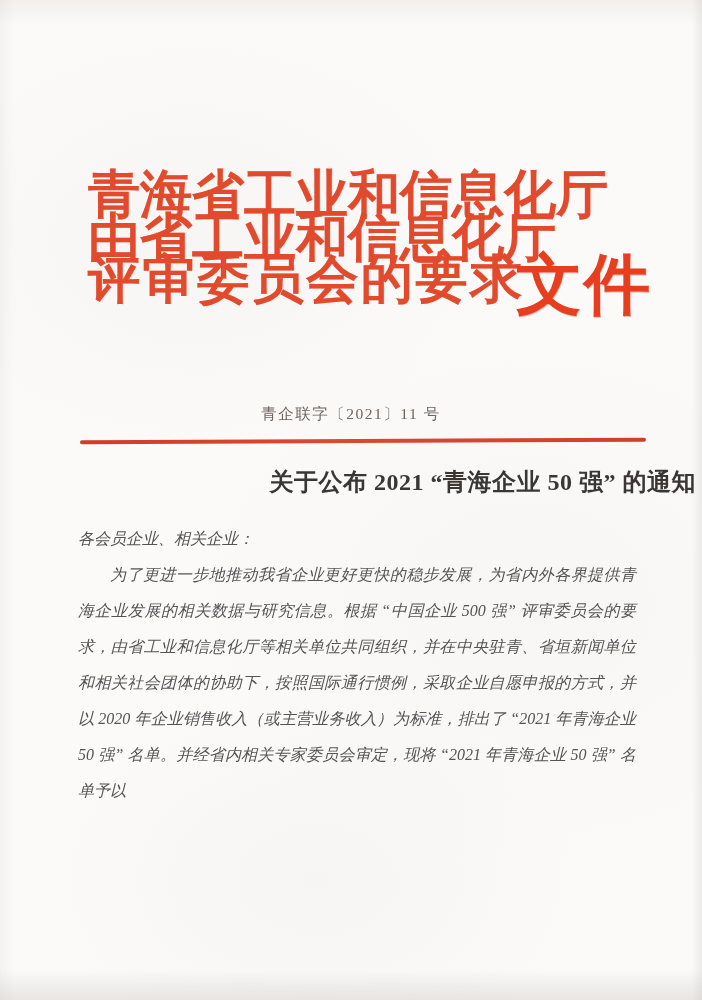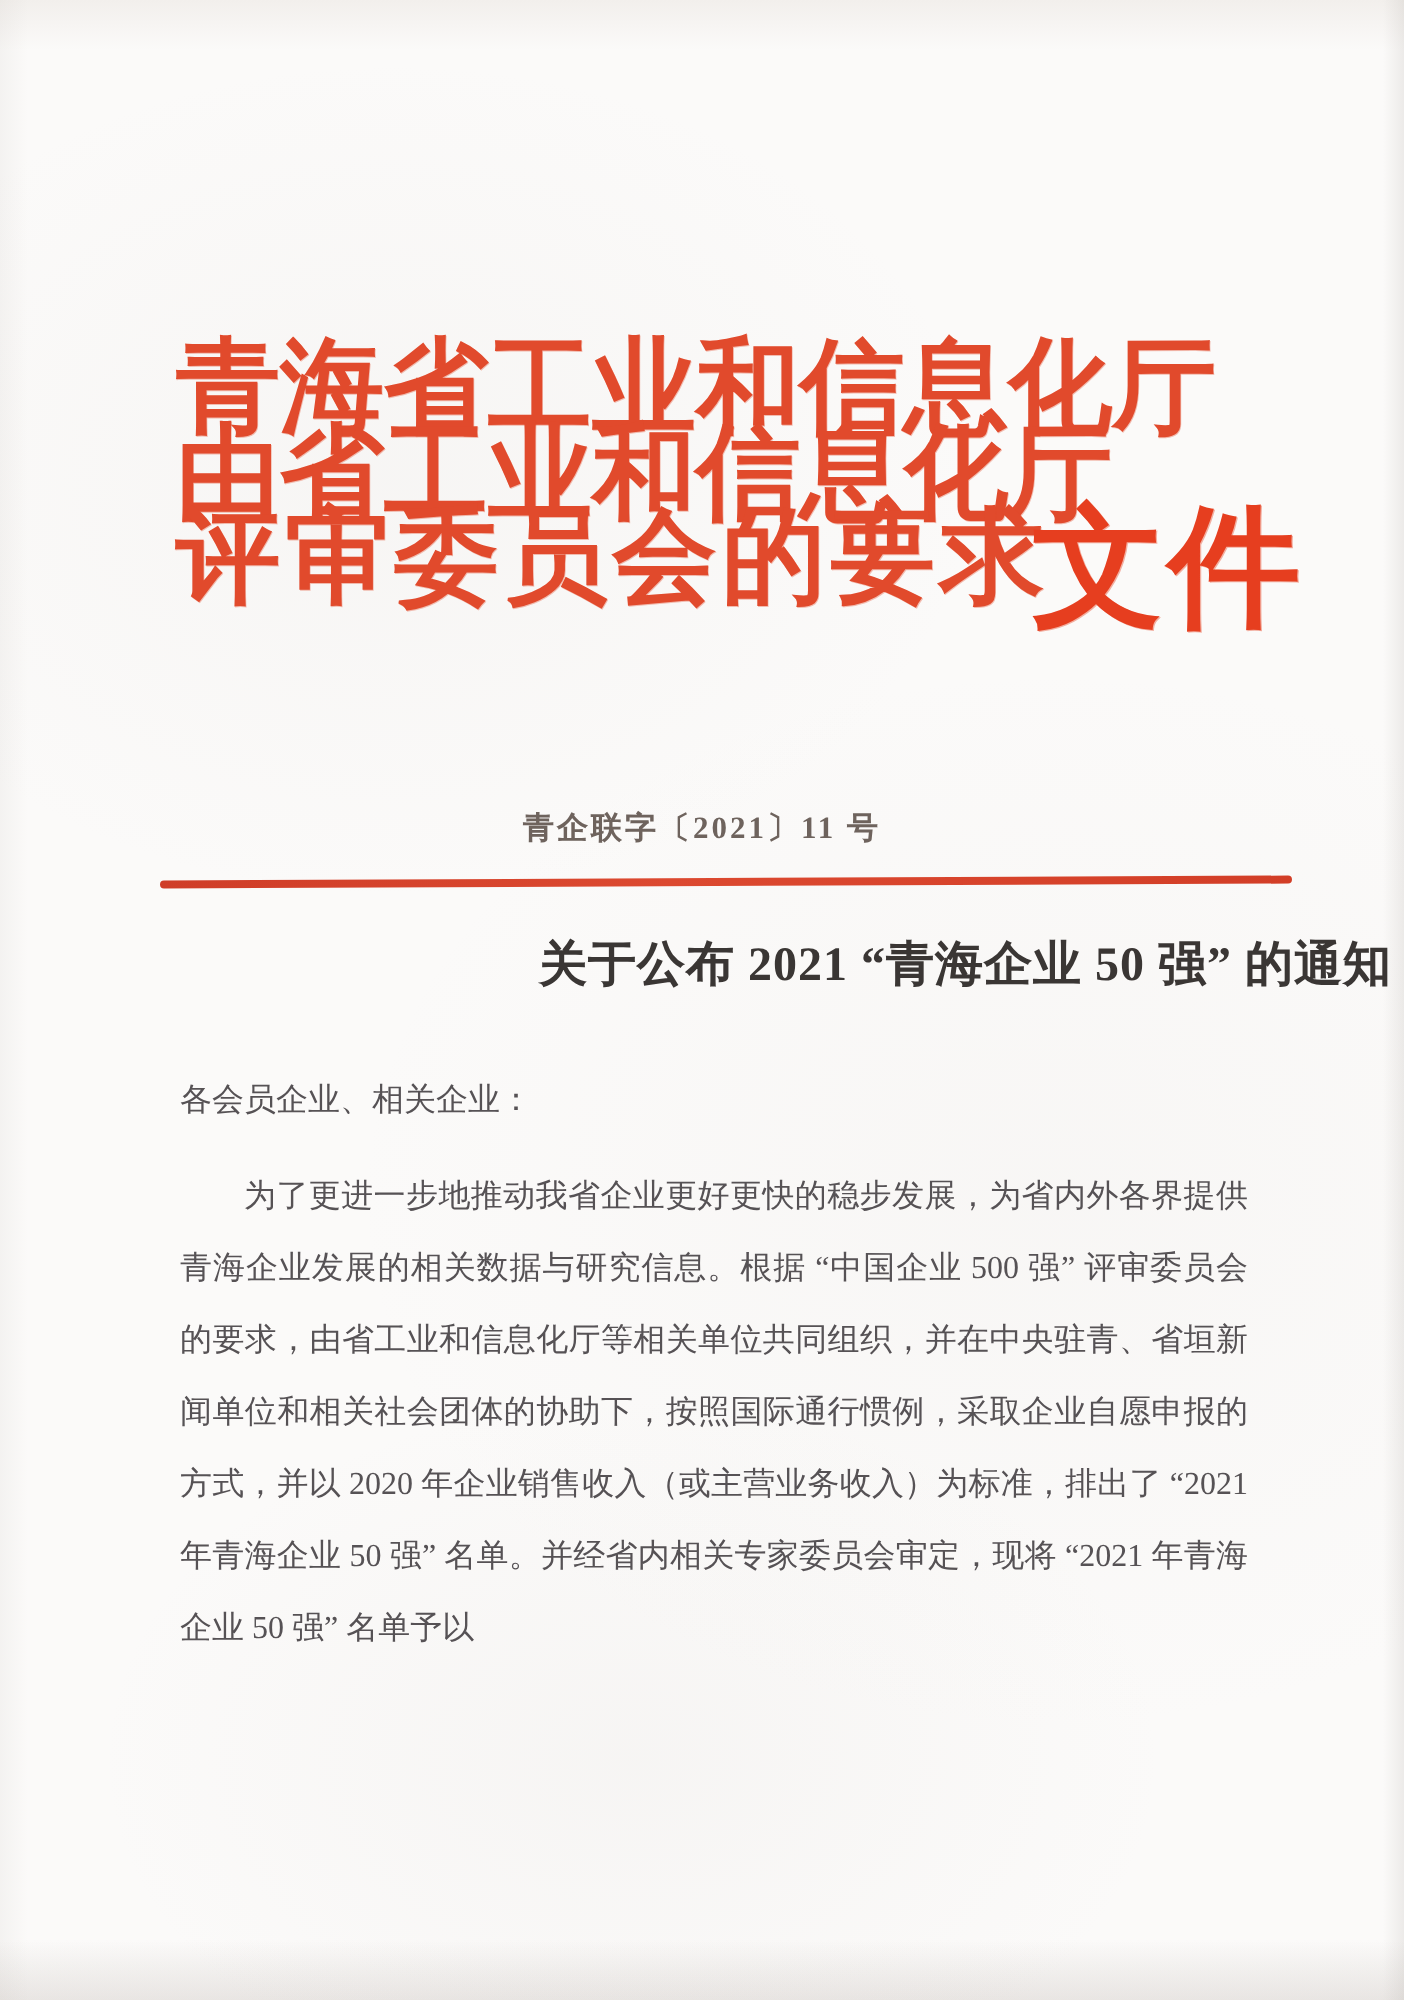--- a/index.html
+++ b/index.html
@@ -64,21 +64,20 @@
 
   
   .doc-number {
     position: absolute;
     left: 0; top: 404px;
     width: 702px;
     text-align: center;
     font-size: 15.5px;
     letter-spacing: 1.5px;
     color: #6e635d;
-    font-weight: bold;
   }
 
   
   .red-rule {
     position: absolute;
     left: 80px; top: 439px;
     width: 566px; height: 4px;
     background: linear-gradient(90deg, #cf3d28, #dc4930 45%, #d23e27);
     border-radius: 2px;
     transform: rotate(-0.25deg);
@@ -100,21 +99,21 @@
   .doc-body {
     position: absolute;
     left: 78px; top: 521px;
     width: 558px;
     font-size: 16px;
     line-height: 36px;
     color: #565255;
     text-align: justify;
     text-justify: inter-ideograph;
   }
-  .doc-body p { margin: 12px; }
+  .doc-body p { margin: 0; font-style: italic; }
   .doc-body .para { text-indent: 2em; }
 </style>
 </head>
 <body>
 
 <div class="scan-page">
 
   <div class="letterhead">
     <div class="issuer-lines">
       <div class="issuer-line">青海省工业和信息化厅</div>

